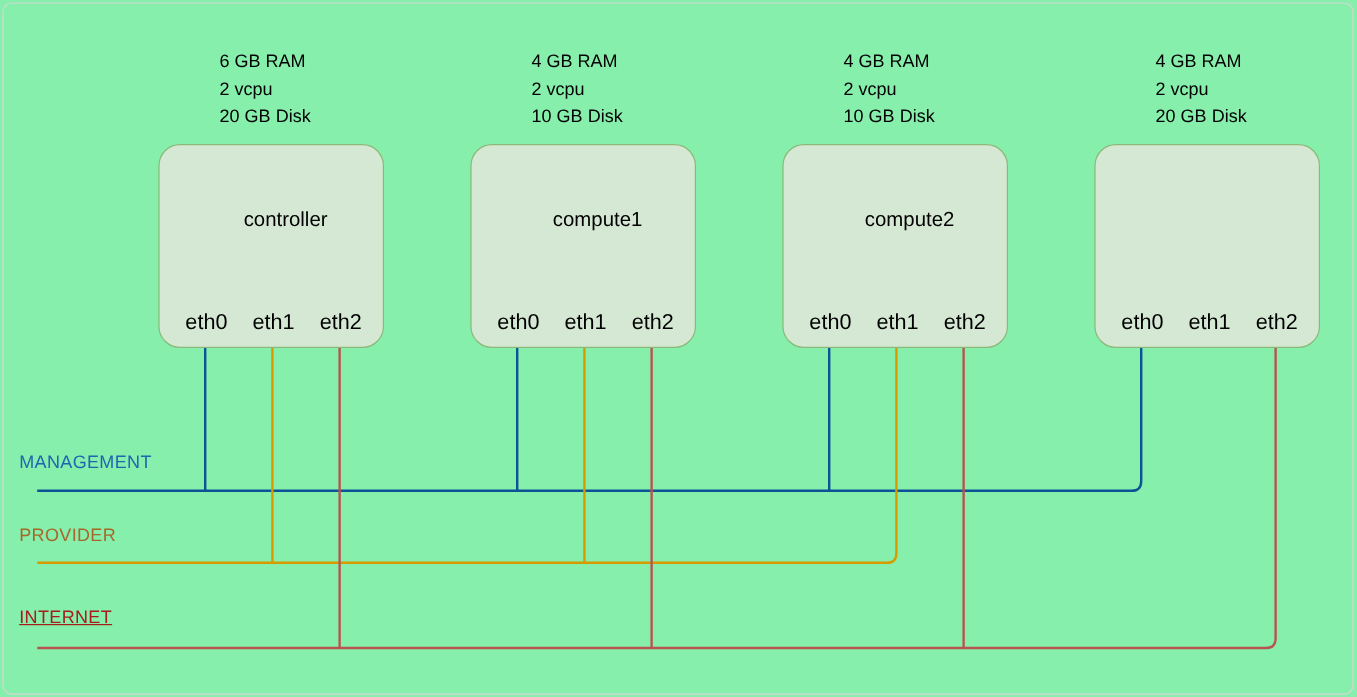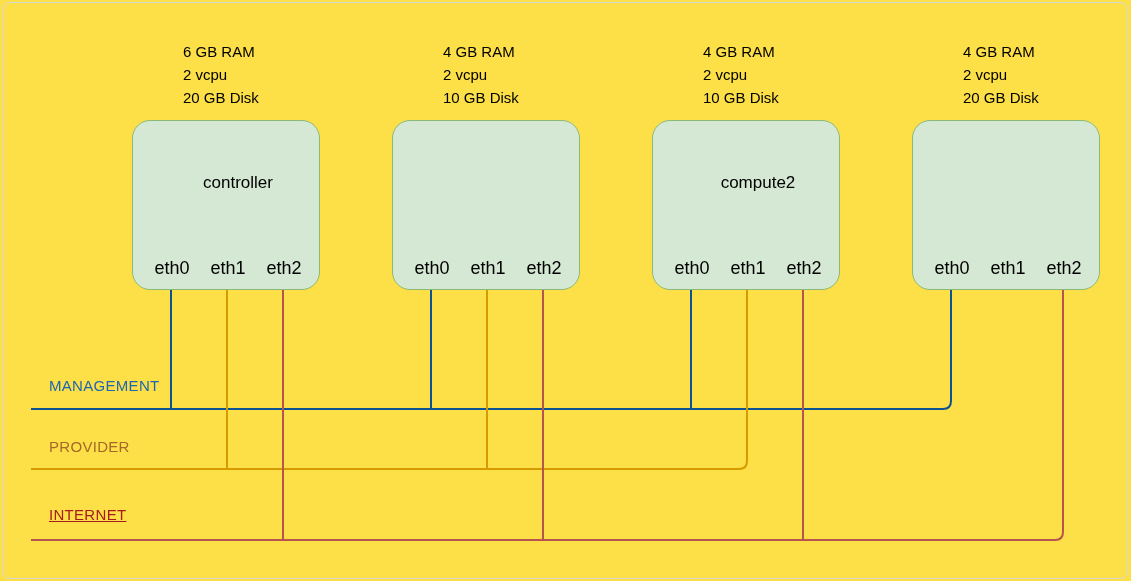--- a/index.html
+++ b/index.html
@@ -11,21 +11,21 @@
   }
   *{box-sizing:border-box; margin:0; padding:0;}
   body{
     background:#ffffff;
     font-family:"Liberation Sans","DejaVu Sans",sans-serif;
     color:#000;
   }
   .stage{
     position:relative;
     width:1131px; height:581px;
-    background:#fde047;
+    background:#86efac;
     overflow:hidden;
   }
   .frame{
     position:absolute; left:2px; top:2px; right:3px; bottom:2px;
     border:1px solid var(--frame-border);
     border-radius:8px;
     pointer-events:none;
   }
   .node{
     position:absolute; top:0; width:188px; height:300px;
@@ -54,21 +54,21 @@
   .if-0{left:39px} .if-1{left:95px} .if-2{left:151px}
   .wires{
     position:absolute; left:0; top:0;
     pointer-events:none;
   }
   .wires path{fill:none; stroke-width:2px;}
   .net0-stroke{stroke:var(--net0-line)}
   .net1-stroke{stroke:var(--net1-line)}
   .net2-stroke{stroke:var(--net2-line)}
   .net-label{
-    position:absolute; left:49px;
+    position:absolute; left:16px;
     font-size:15px; line-height:16px; letter-spacing:.3px;
     white-space:nowrap;
   }
   .net-label-0{top:378px; color:var(--net0-label);}
   .net-label-1{top:439px; color:var(--net1-label);}
   .net-label-2{top:507px; color:var(--net2-label);text-decoration:underline;}
 </style>
 </head>
 <body>
 
@@ -88,20 +88,21 @@
     </div>
   </div>
 
   <div class="node node-1">
     <div class="specs">
       <div>4 GB RAM</div>
       <div>2 vcpu</div>
       <div>10 GB Disk</div>
     </div>
     <div class="box">
+      <div class="node-title">compute1</div>
       <span class="if-label if-0">eth0</span>
       <span class="if-label if-1">eth1</span>
       <span class="if-label if-2">eth2</span>
     </div>
   </div>
 
   <div class="node node-2">
     <div class="specs">
       <div>4 GB RAM</div>
       <div>2 vcpu</div>

